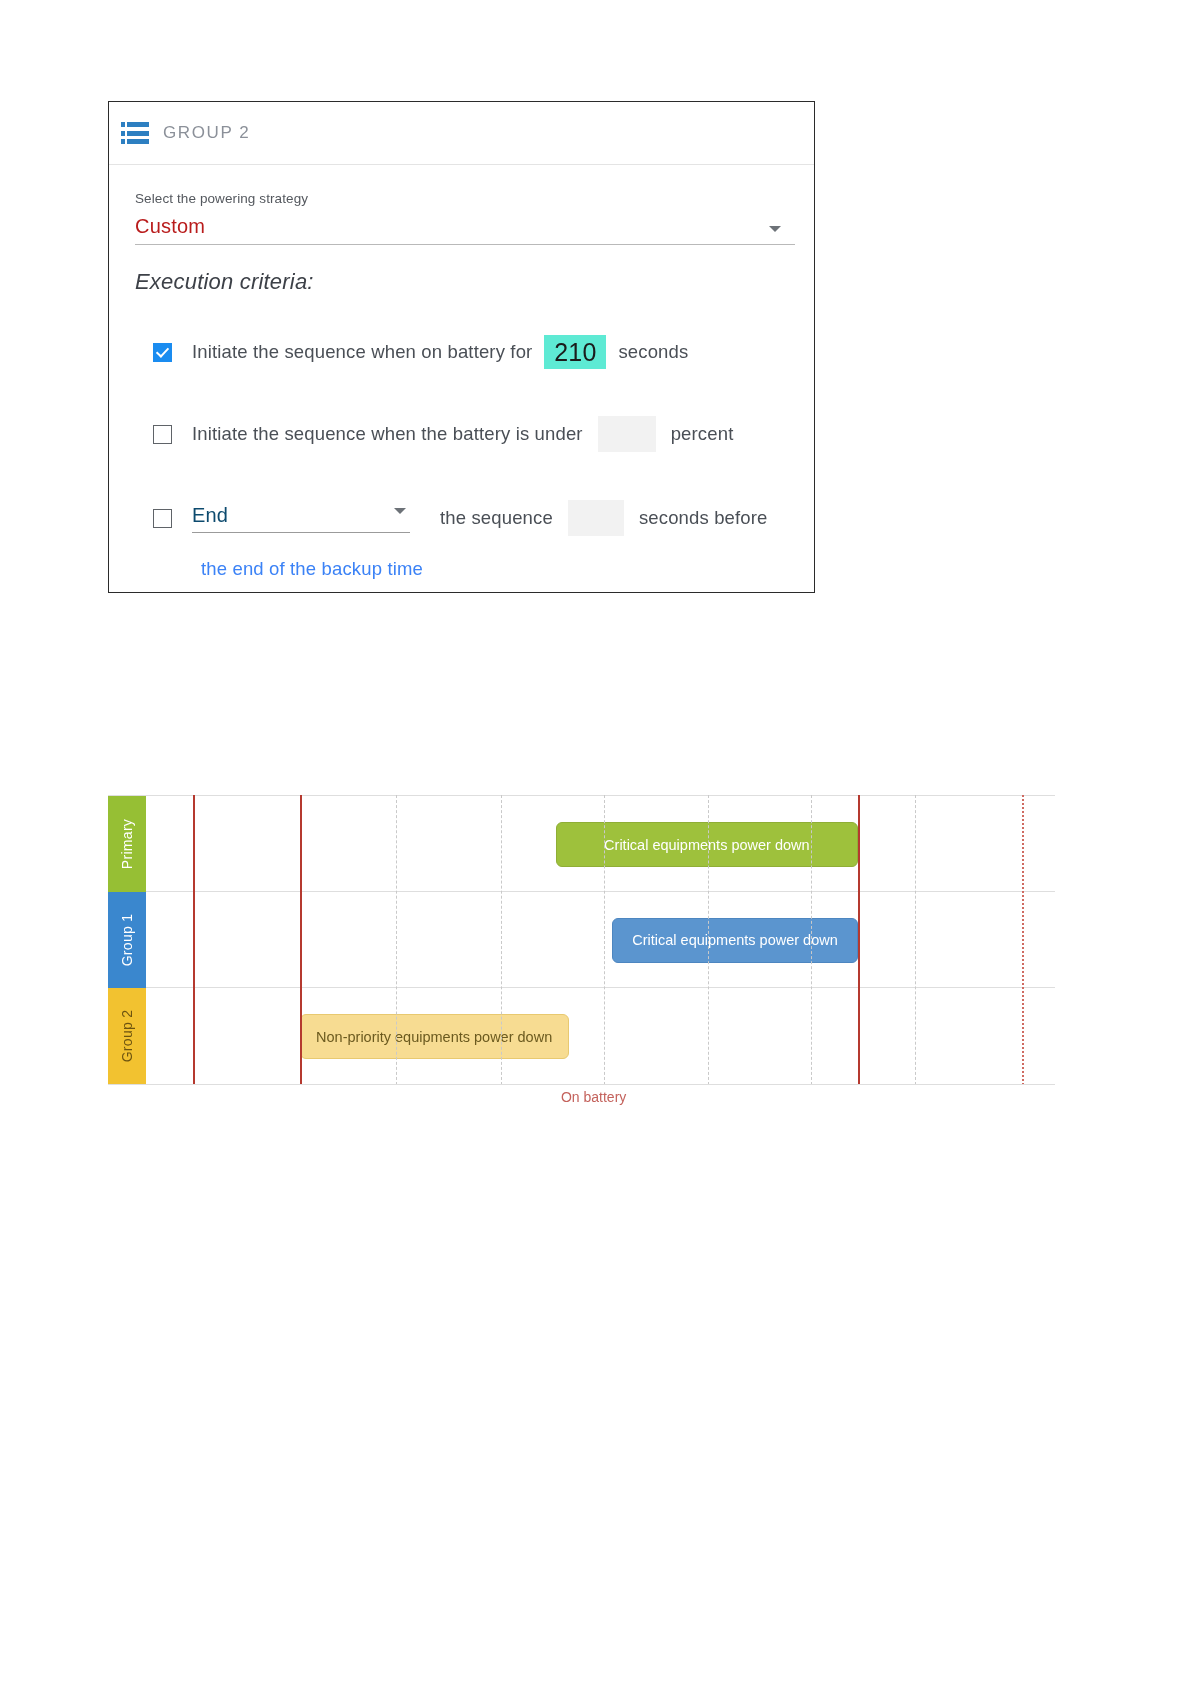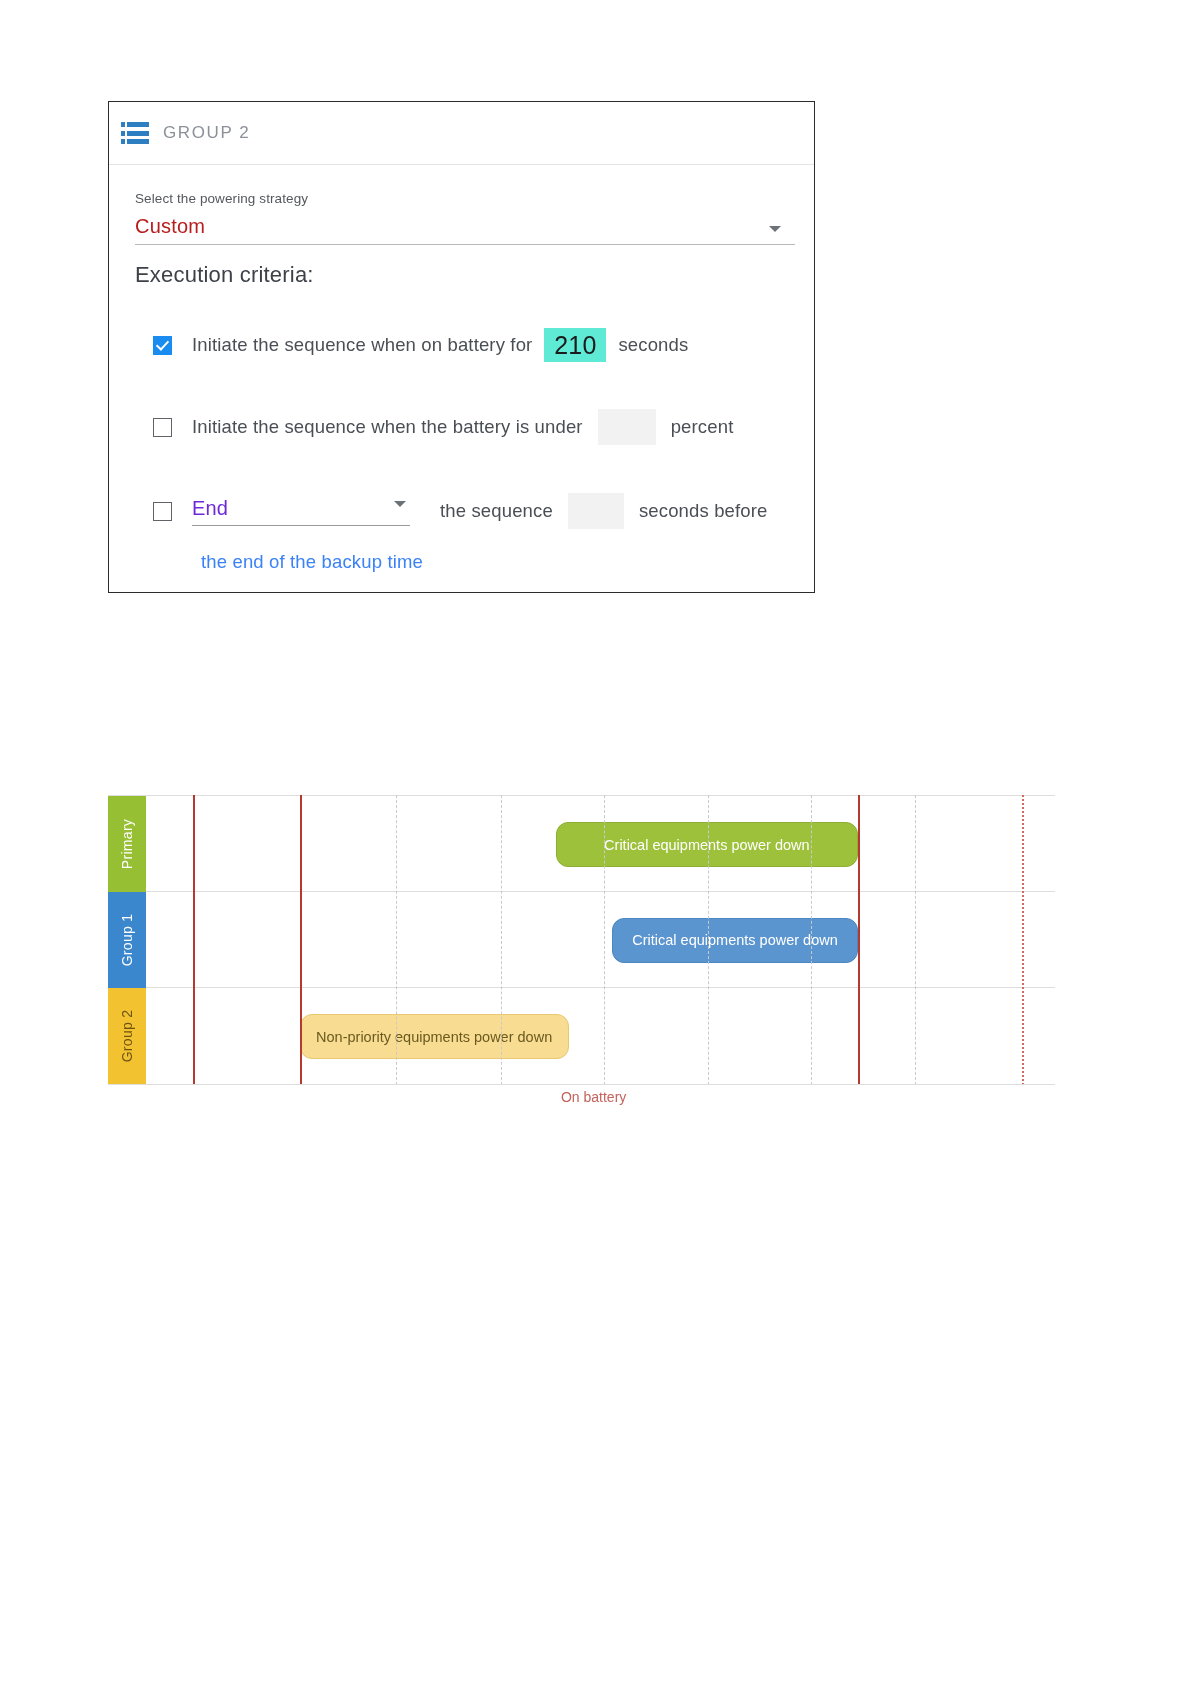--- a/index.html
+++ b/index.html
@@ -96,24 +96,25 @@
     position: absolute;
     right: 14px;
     bottom: 12px;
     width: 0; height: 0;
     border-left: 6px solid transparent;
     border-right: 6px solid transparent;
     border-top: 6px solid #6d7278;
   }
 
   .criteria-title {
-    margin-top: 17px;
+    margin-top: 24px;
     font-size: 22px;
     color: #3d4148;
     letter-spacing: 0.2px;
+    font-style: italic;
   }
 
   .criteria-row {
     display: flex;
     align-items: center;
     margin-top: 40px;
     padding-left: 18px;
     font-size: 18.5px;
     color: #4a4f56;
     letter-spacing: 0.15px;
@@ -180,21 +181,21 @@
     position: relative;
     width: 218px;
     border-bottom: 1.5px solid #9b9b9b;
     padding-bottom: 5px;
     margin-right: 30px;
     display: flex;
     align-items: flex-end;
   }
   .inline-select .sel-txt {
     font-size: 20px;
-    color: #6d28d9;
+    color: #0c4a6e;
   }
   .inline-caret {
     position: absolute;
     right: 4px;
     bottom: 18px;
     width: 0; height: 0;
     border-left: 6px solid transparent;
     border-right: 6px solid transparent;
     border-top: 6px solid #6d7278;
   }
@@ -256,21 +257,21 @@
   .track {
     position: absolute;
     left: 38px; top: 0;
     right: 0; bottom: 0;
   }
 
   .bar {
     position: absolute;
     height: 45px;
     top: 26px;
-    border-radius: 12px;
+    border-radius: 6px;
     display: flex;
     align-items: center;
     justify-content: center;
     font-size: 14.5px;
     box-sizing: border-box;
   }
   .bar.green  { background: #9ec13c; border: 1px solid #8fae36; color: #ffffff; }
   .bar.blue   { background: #5b95cf; border: 1px solid #4d86c0; color: #ffffff; }
   .bar.yellow { background: #f7dc92; border: 1px solid #e8c970; color: #6b5a1f; }
 

